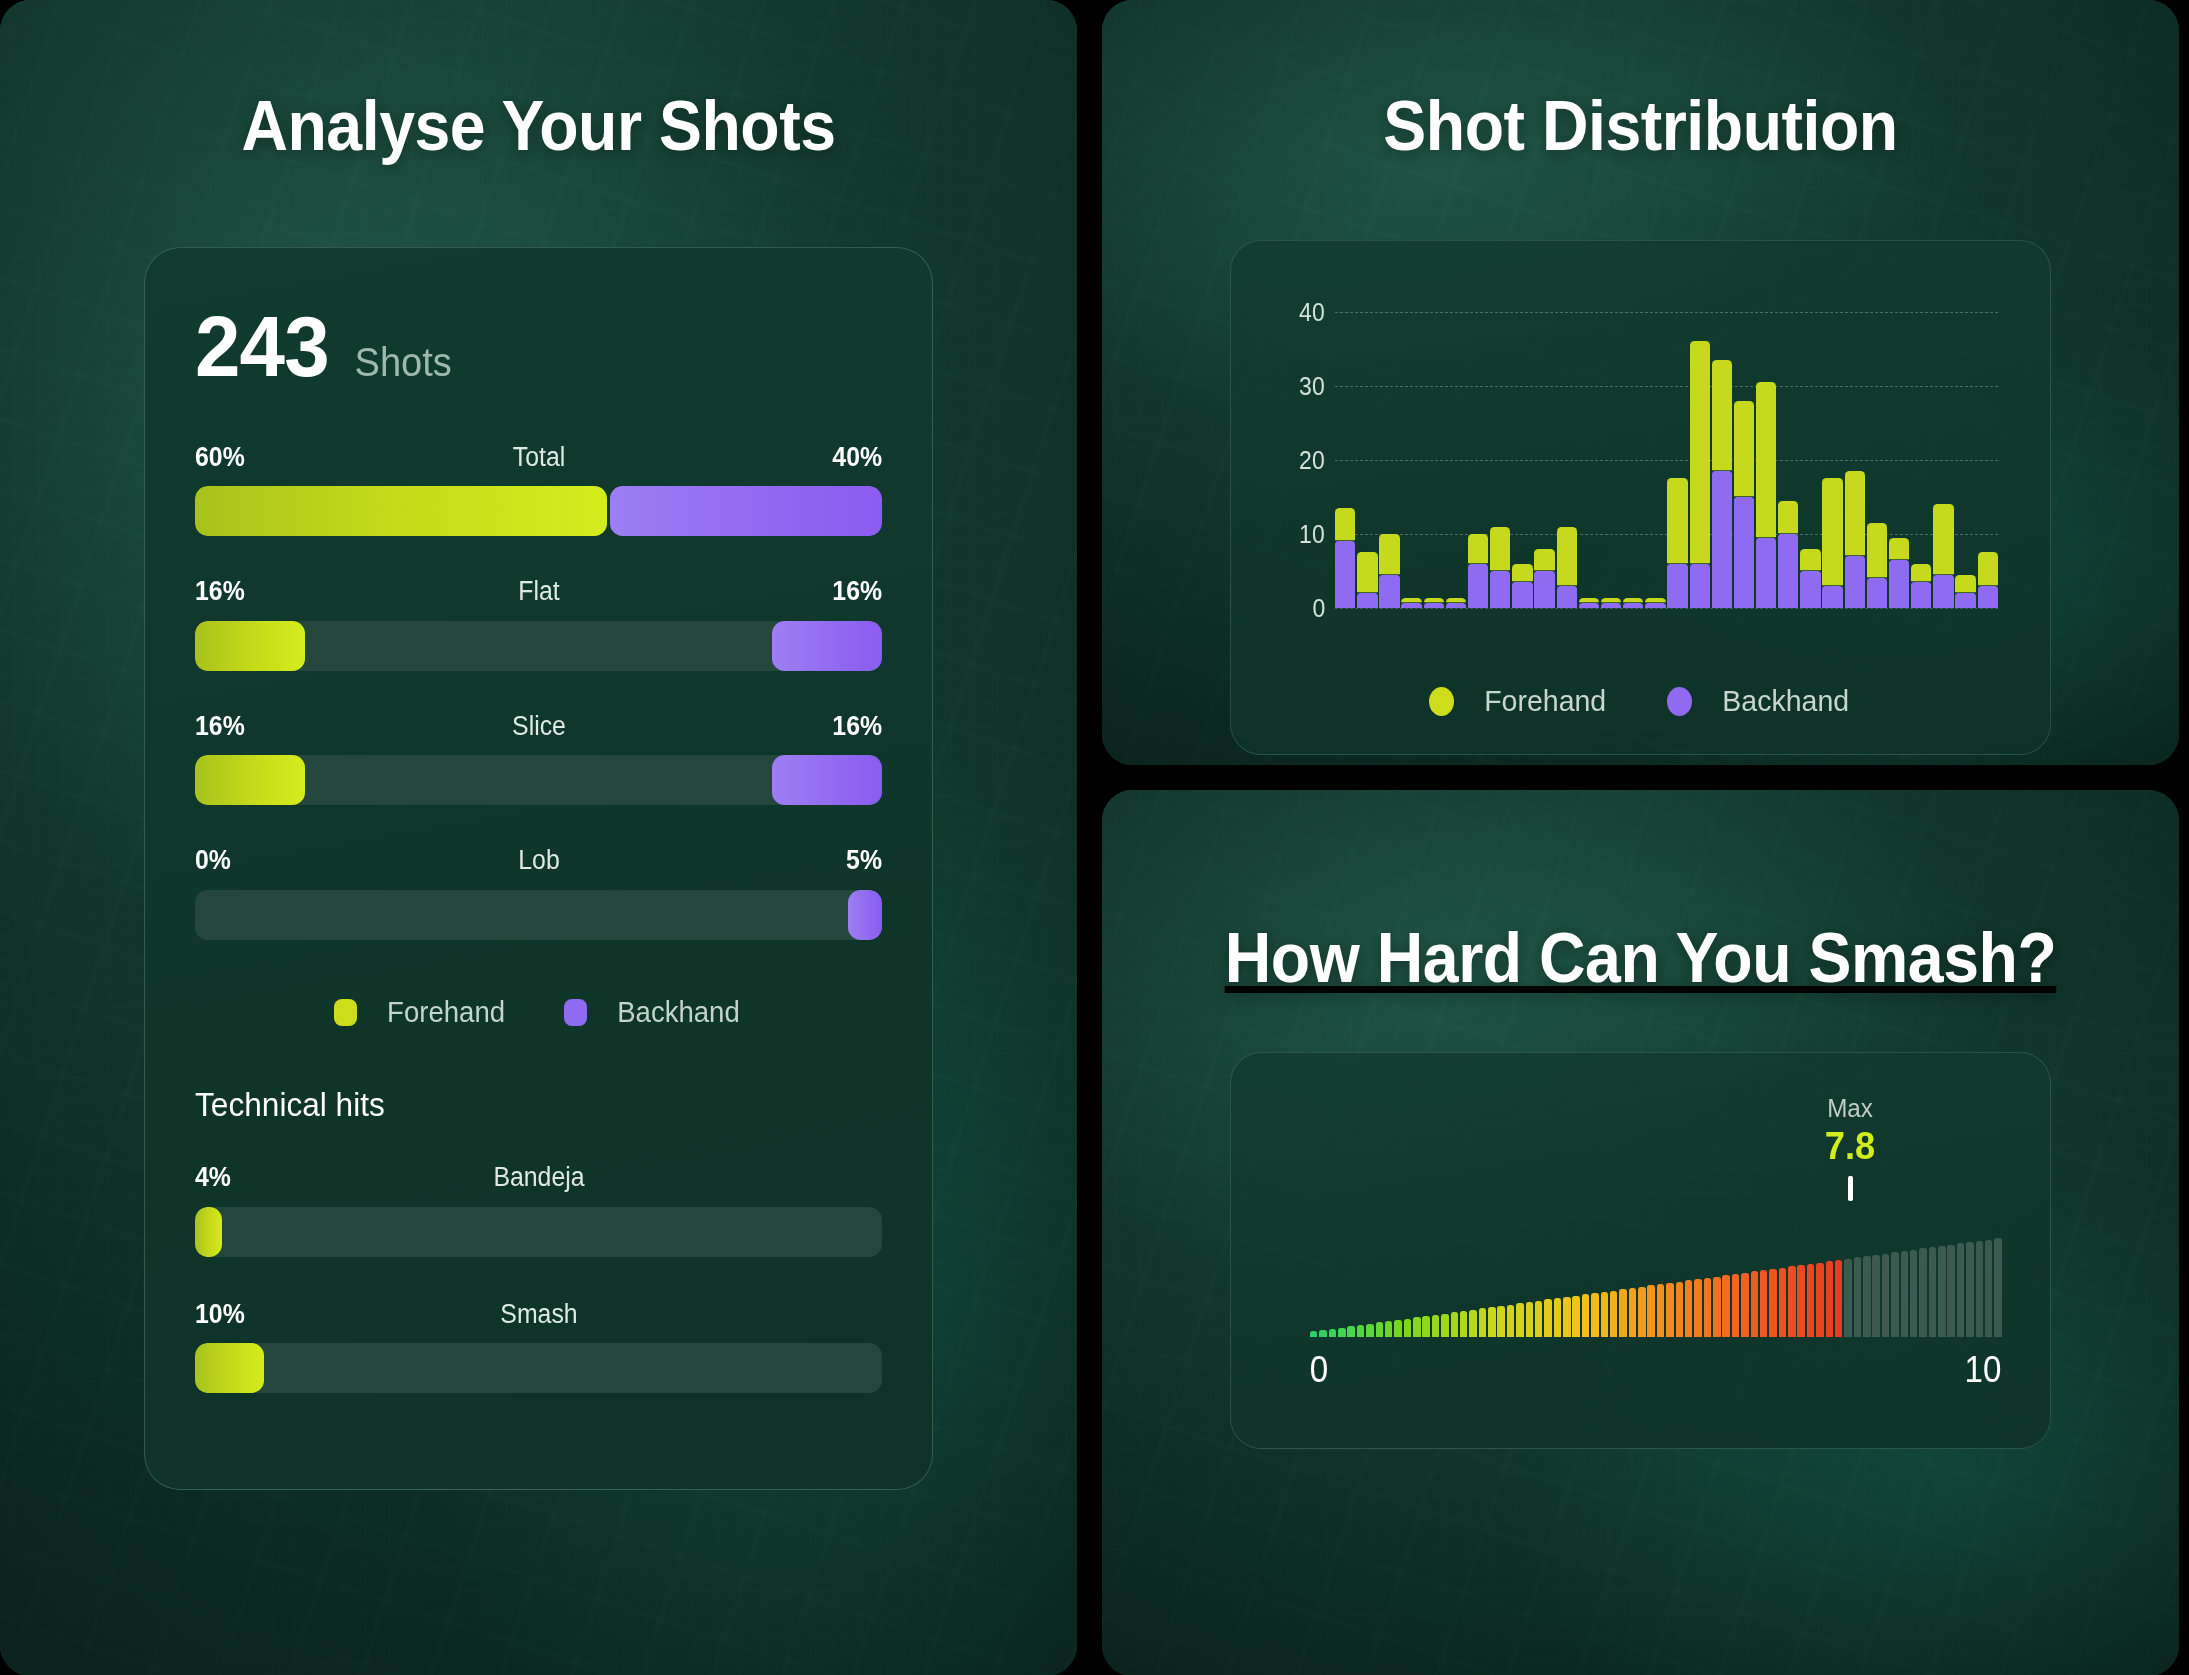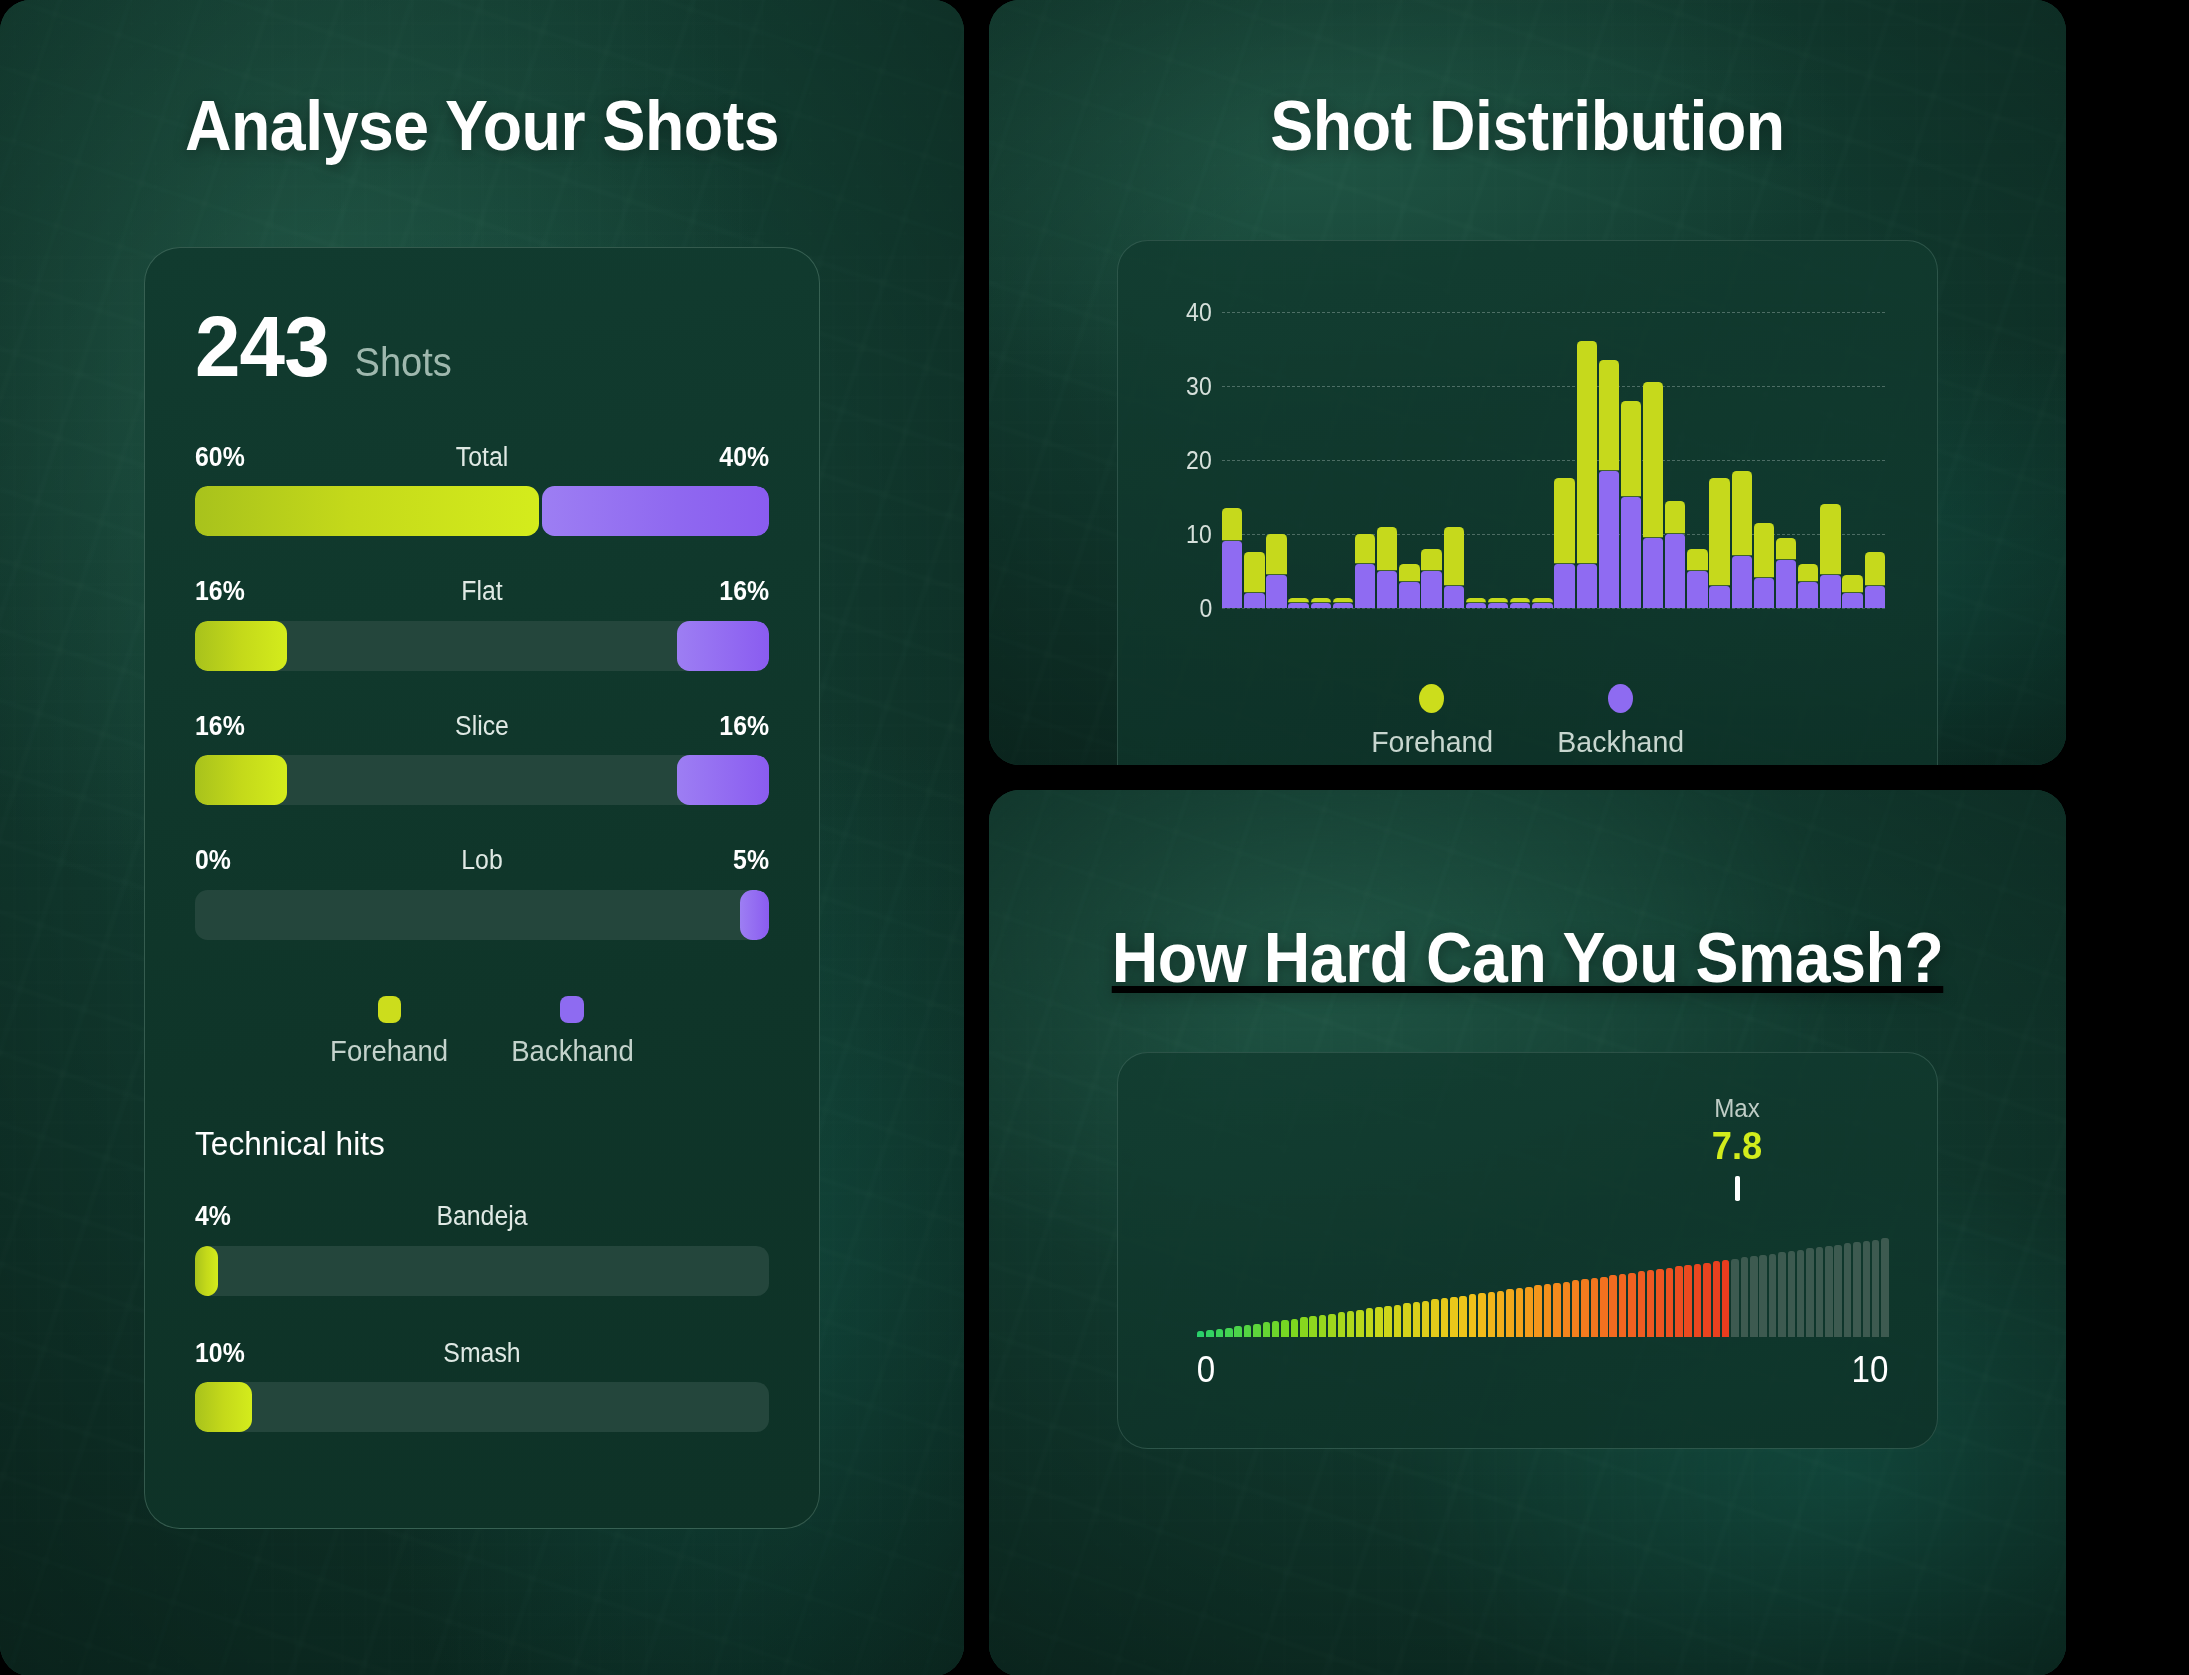--- a/index.html
+++ b/index.html
@@ -55,21 +55,21 @@
     opacity: .35;
   }
   .panel-vignette {
     position: absolute; inset: 0;
     background: radial-gradient(ellipse 90% 80% at 50% 45%, rgba(0,0,0,0) 35%, rgba(0,0,0,.40) 100%);
   }
   .panel-inner { position: relative; z-index: 3; height: 100%; }
 
   
   #panel-left {
-    width: 964px;
+    width: 1077px;
     height: 1676px;
     flex: none;
   }
   #panel-left .panel-inner { padding: 0 144px; }
 
   .big-title {
     color: #ffffff;
     font-size: 70px;
     font-weight: 700;
     letter-spacing: -0.5px;
@@ -157,21 +157,21 @@
     background: linear-gradient(90deg, #9d7ef3 0%, #8a5cf0 100%);
   }
 
   
   .legend {
     display: flex;
     justify-content: center;
     gap: 56px;
     margin: 56px 0 0 0;
   }
-  .legend-item { display:flex; align-items:center; gap: 12px; flex-direction: column; }
+  .legend-item { display:flex; align-items:center; gap: 27px; }
   .sw { width: 23.4px; height: 27px; border-radius: 8px; }
   .sw.green  { background: #ccdd1c; }
   .sw.purple { background: #8e6bf1; }
   .legend-lbl { color:#c4d3cc; font-size: 29px; transform: scaleX(.95); }
 
   .section-head {
     color:#ffffff;
     font-size: 34px;
     font-weight: 400;
     margin: 56px 0 36px 0;

